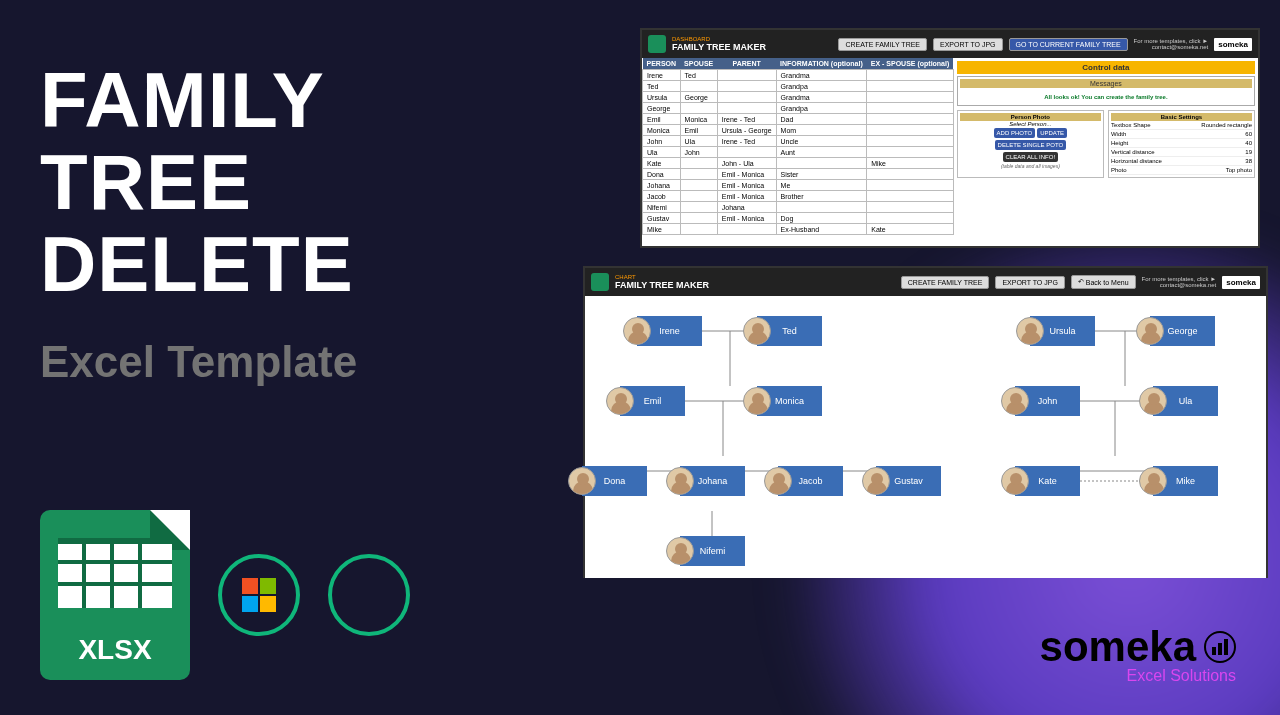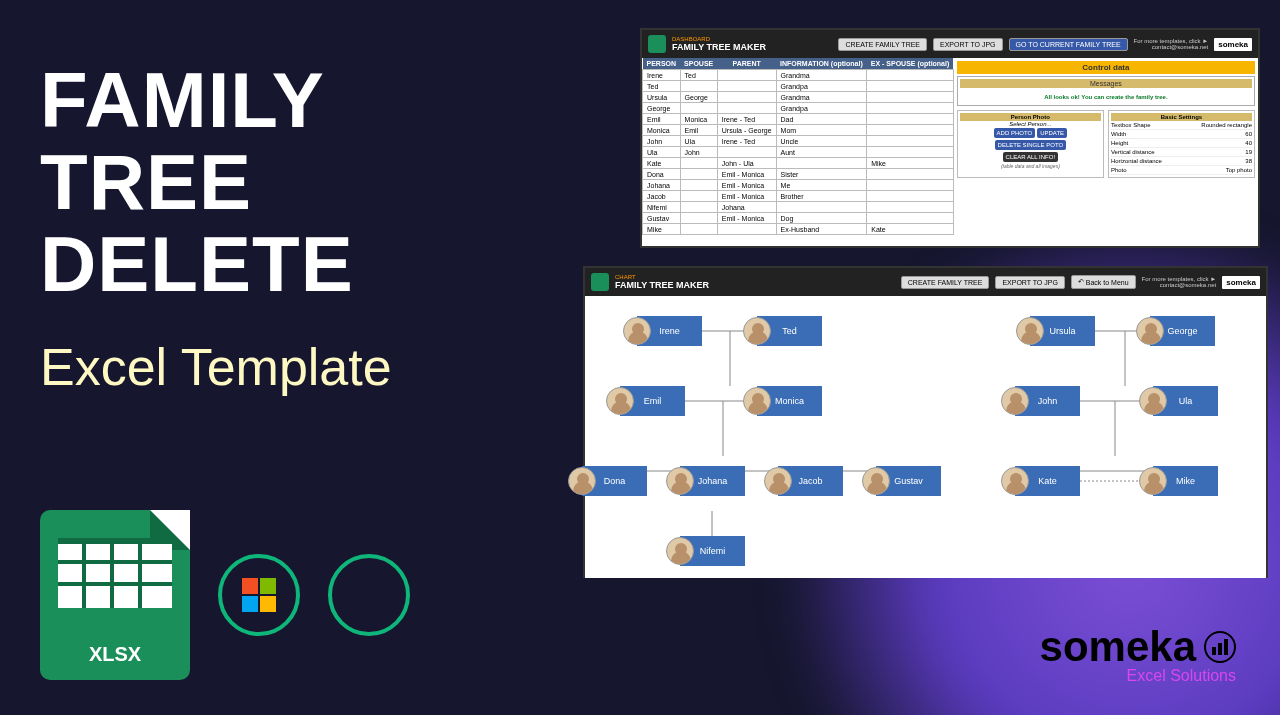--- a/index.html
+++ b/index.html
@@ -3,32 +3,32 @@
 <meta charset="utf-8">
 <style>
 * { margin:0; padding:0; box-sizing:border-box; font-family:Arial,Helvetica,sans-serif; }
 body { width:1280px; height:715px; background:#16162e; position:relative; overflow:hidden; }
 
 
 .blob { position:absolute; right:-200px; bottom:-200px; width:700px; height:700px; background:radial-gradient(circle at center,#7b4fd6 0%,#5a3bbf 40%,transparent 70%); border-radius:50%; filter:blur(20px); }
 
 
 .title { position:absolute; left:40px; top:60px; color:#fff; font-size:78px; font-weight:900; line-height:1.05; letter-spacing:1px; }
-.subtitle { position:absolute; left:40px; top:337px; color:#fef9c3; font-size:52px; font-weight:400; }
+.subtitle { position:absolute; left:40px; top:337px; color:#737373; font-size:44px; font-weight:700; }
 
 
 .icons { position:absolute; left:40px; bottom:35px; display:flex; align-items:center; gap:28px; }
 .xlsx { width:150px; height:170px; position:relative; }
 .xlsx-body { width:150px; height:170px; background:#1a8f5a; border-radius:10px; position:relative; }
 .xlsx-fold { position:absolute; top:0; right:0; width:40px; height:40px; background:#106b42; border-radius:0 10px 0 6px; }
 .xlsx-fold::after { content:""; position:absolute; top:0; right:0; width:40px; height:40px; background:#fff; clip-path:polygon(0 0,100% 100%,100% 0); }
 .xlsx-grid { position:absolute; top:28px; left:18px; width:114px; height:70px; background:#fff; }
 .xlsx-grid::before,.xlsx-grid::after { content:""; position:absolute; background:#106b42; }
 .xlsx-grid .l { position:absolute; background:#106b42; }
-.xlsx-label { position:absolute; bottom:14px; left:0; width:100%; text-align:center; color:#fff; font-weight:900; font-size:20px; }
+.xlsx-label { position:absolute; bottom:14px; left:0; width:100%; text-align:center; color:#fff; font-weight:900; font-size:28px; }
 
 .circ { width:82px; height:82px; border:4px solid #0fb67a; border-radius:50%; display:flex; align-items:center; justify-content:center; }
 .win { display:grid; grid-template-columns:16px 16px; grid-template-rows:16px 16px; gap:2px; }
 .win div:nth-child(1){background:#f25022;} .win div:nth-child(2){background:#7fba00;} .win div:nth-child(3){background:#00a4ef;} .win div:nth-child(4){background:#ffb900;}
 .apple { color:#fff; font-size:42px; }
 
 
 .brand { position:absolute; right:44px; bottom:30px; text-align:right; }
 .brand-main { color:#000; font-size:42px; font-weight:700; display:flex; align-items:center; justify-content:flex-end; gap:4px; }
 .brand-sub { color:#d946ef; font-size:16px; margin-top:-4px; }

